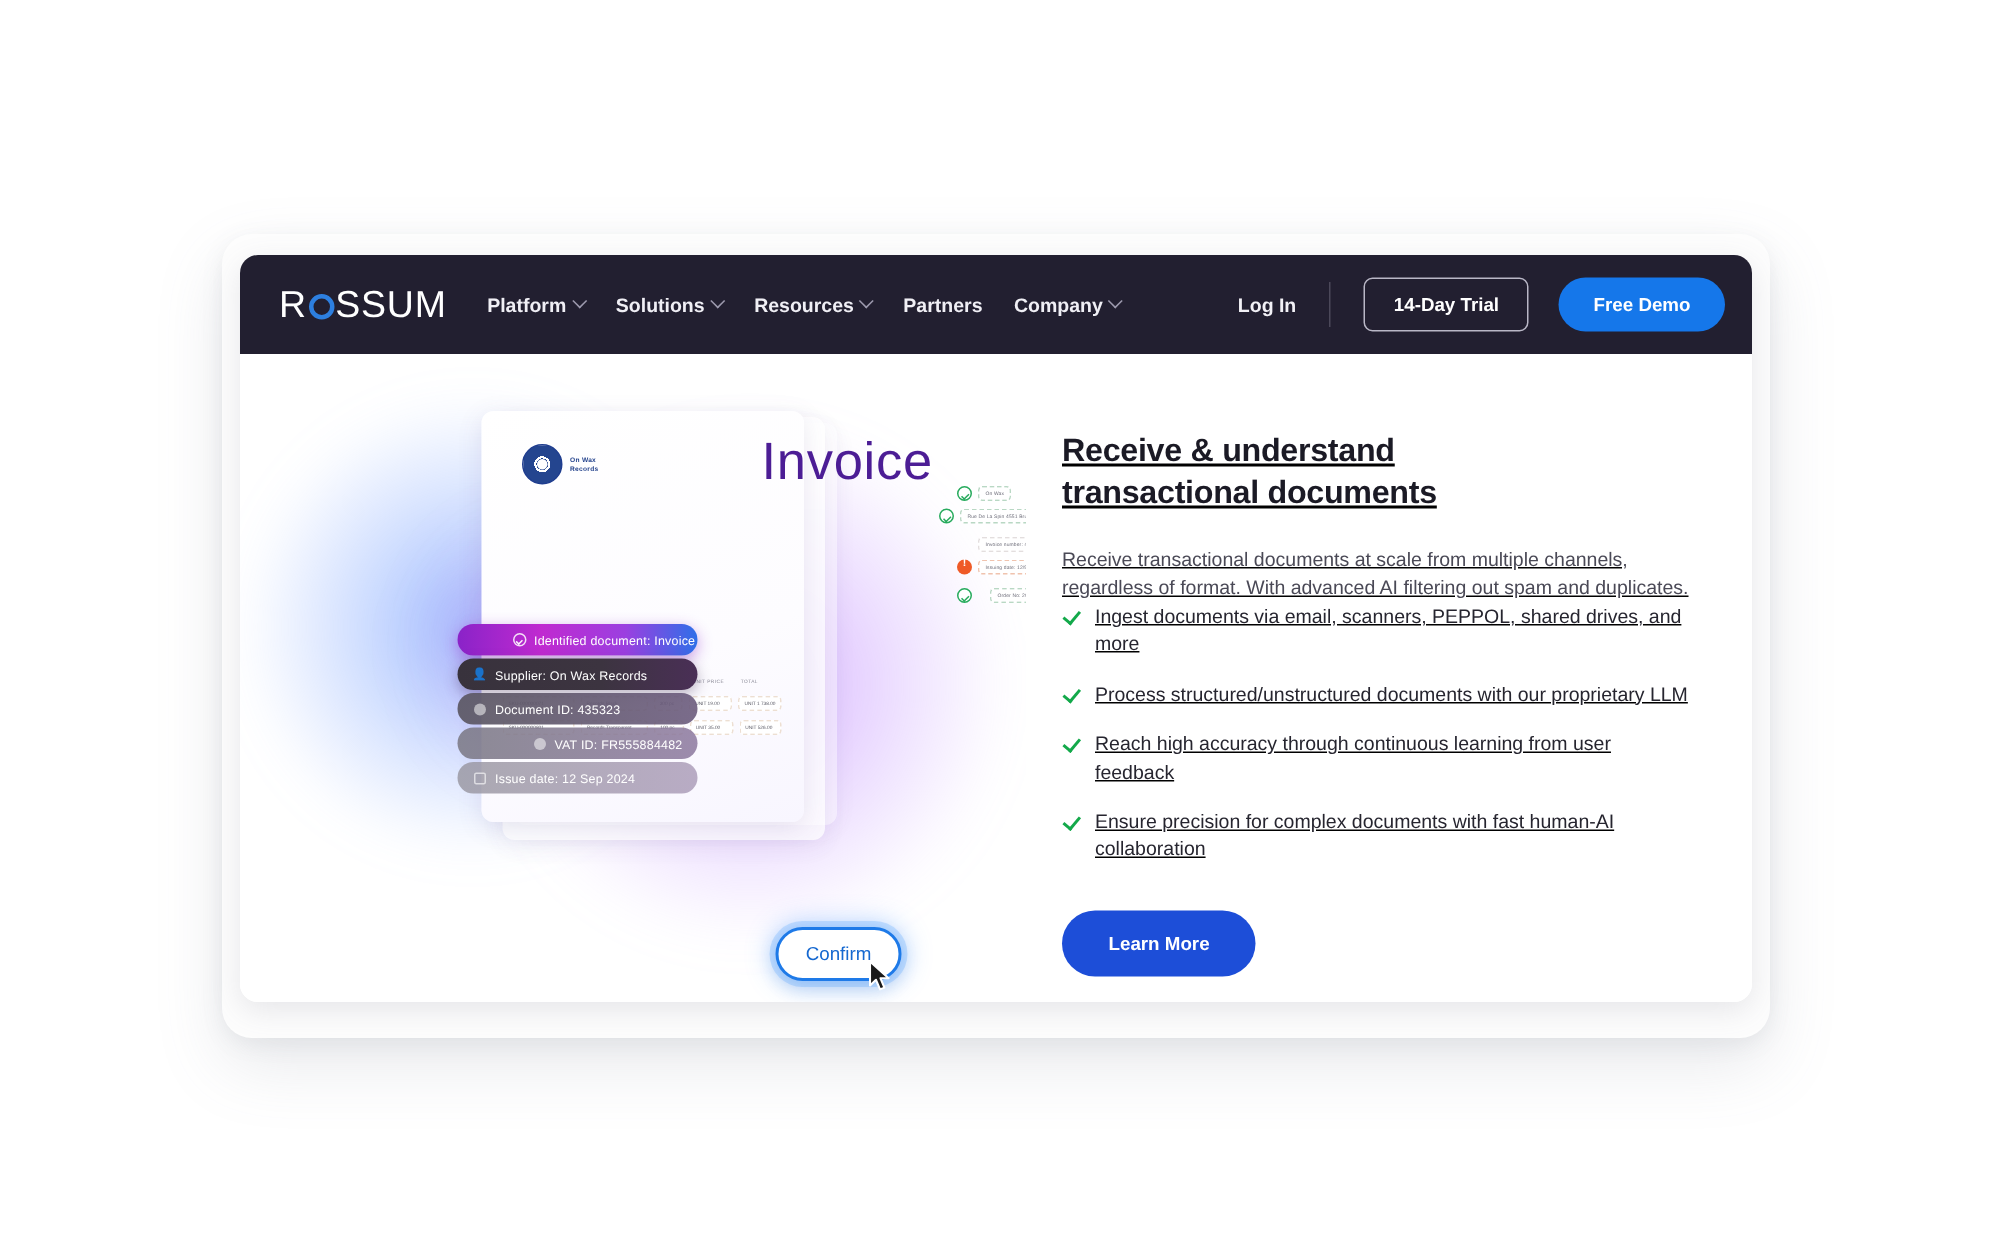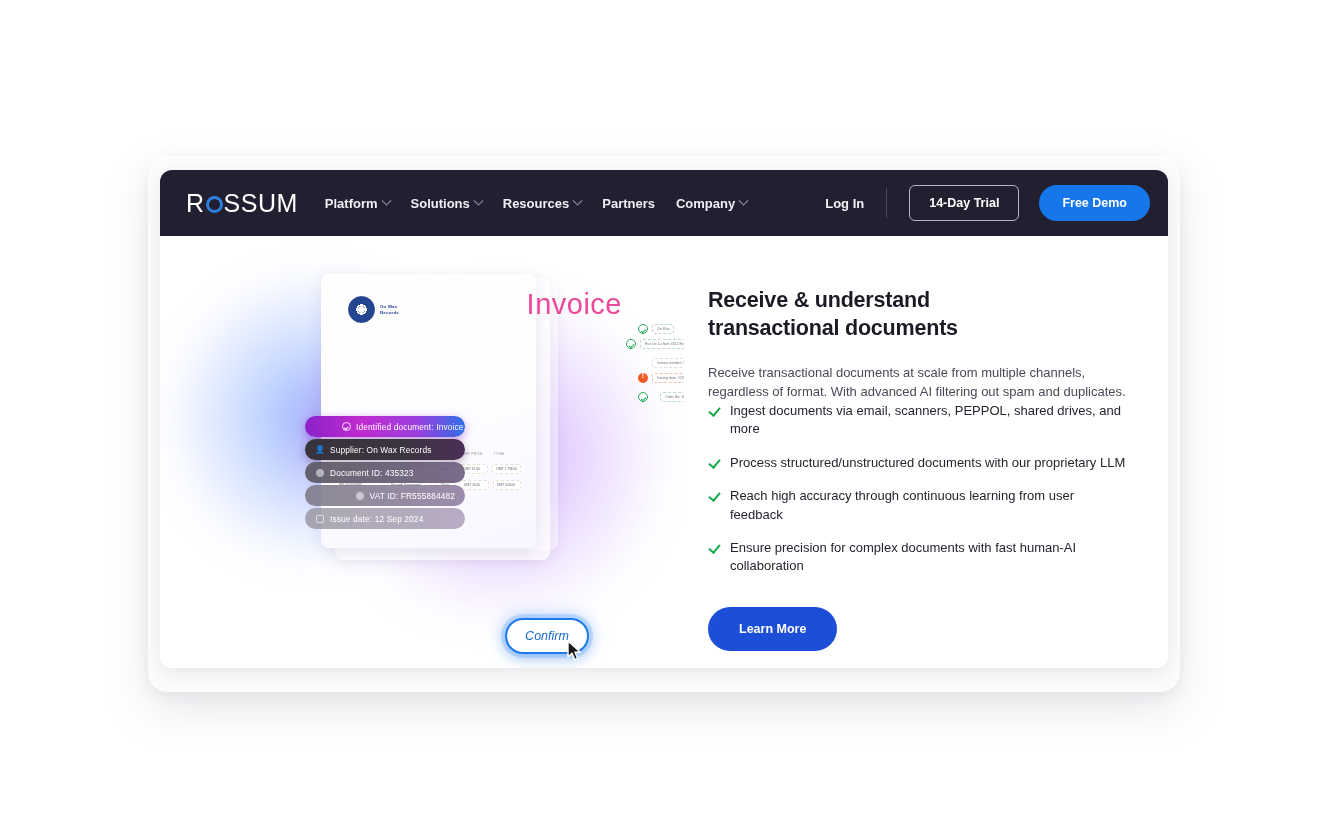--- a/index.html
+++ b/index.html
@@ -131,21 +131,21 @@
   }
   .vinyl::after {
     content:""; position:absolute; left:50%; top:50%;
     width:7px; height:7px; margin:-3.5px 0 0 -3.5px;
     border-radius:50%; background:#ffffff;
   }
   .inv-logo-text { font-size: 4.4px; font-weight: bold; color: #23428c; line-height: 1.35; letter-spacing:.2px; }
   .inv-title {
     position: absolute; left: 462px; top: 52px;
     transform: translateX(-100%);
-    font-size: 29px; color: #ec4899; font-weight: 400; letter-spacing: .5px;
+    font-size: 35px; color: #4c1d95; font-weight: 400; letter-spacing: .5px;
   }
 
   
   .fieldcol { position: absolute; left: 478px; top: 88px; width: 76px; }
   .fieldrow { display: flex; align-items: center; gap: 4px; margin-bottom: 5px; position: relative; }
   .tick {
     width: 10px; height: 10px; border-radius: 50%;
     border: 1.2px solid #27ab5d; flex: none;
     position: relative; background: #fff;
   }
@@ -178,21 +178,21 @@
   .trow  { display: flex; margin-bottom: 6px; }
   .col0 { width: 56px; } .col1 { width: 52px; } .col2 { width: 22px; }
   .col3 { width: 33px; } .col4 { width: 32px; }
   .cell {
     border: .7px dashed #eddfd2; border-radius: 3px; background:#fff;
     padding: 2px 3px; font-size: 3.2px; color: #5d5d68;
     white-space: nowrap; margin-right: 4px;
   }
 
   
-  .confirm-wrap { position: absolute; left: 345px; top: 382px; font-style: italic; }
+  .confirm-wrap { position: absolute; left: 357px; top: 382px; }
   .confirm-btn {
     width: 84px; height: 36px; border-radius: 22px;
     background: #ffffff; border: 2.6px solid #1e7ae8;
     display: flex; align-items: center; justify-content: center;
     font-size: 12.5px; color: #1568d0; cursor: pointer;
     box-shadow: 0 0 0 4px rgba(60,150,255,.22), 0 0 16px 4px rgba(70,150,255,.35),
                 0 5px 12px rgba(30,90,180,.18);
   }
   .cursor { position: absolute; left: 62px; top: 22px; width: 16px; height: 22px; }
 
@@ -225,21 +225,21 @@
   .ico-circle::after {
     content:""; position:absolute; left:1.6px; top:3px;
     width:3.4px; height:1.6px;
     border-left:1px solid #fff; border-bottom:1px solid #fff;
     transform: rotate(-45deg);
   }
   .ico-dot { width:8px;height:8px;border-radius:50%;background:rgba(255,255,255,.55); }
   .ico-sq { width:8px;height:8px;border:1px solid rgba(255,255,255,.65);border-radius:1.5px; }
 
   
-  .content { flex: 1; padding: 50px 42px 4px 24px; }
+  .content { flex: 1; padding: 50px 42px 4px 24px; text-decoration: underline; }
   .headline {
     font-size: 21.5px; font-weight: bold; color: #1b1a25;
     line-height: 1.32; letter-spacing: -.2px;
   }
   .subtext {
     margin-top: 20px;
     font-size: 13px; color: #4a4956; line-height: 1.5; max-width: 420px;
   }
   .feature-list { }
   .feature {

